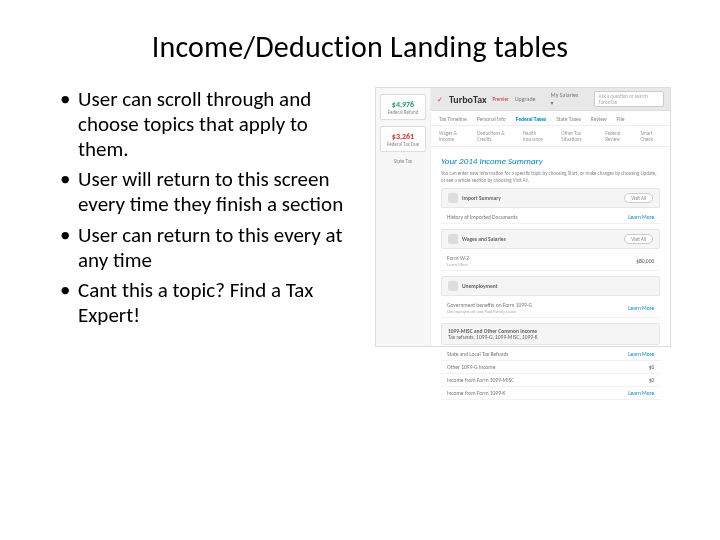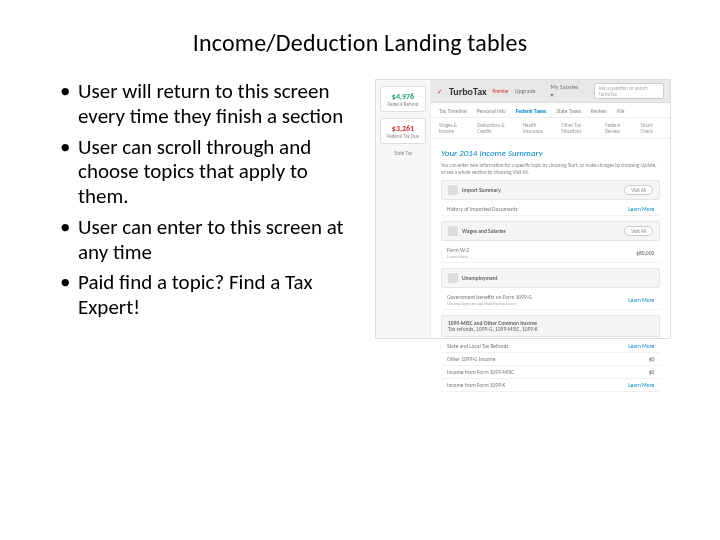--- a/index.html
+++ b/index.html
@@ -6,21 +6,21 @@
   body {
     width: 720px;
     height: 540px;
     background: #fff;
     font-family: Calibri, Arial, sans-serif;
     color: #000;
     position: relative;
     overflow: hidden;
   }
   .slide-title {
-    font-size: 24px;
+    font-size: 30px;
     font-weight: 400;
     text-align: center;
     padding: 28px 20px 22px 20px;
     letter-spacing: 0.2px;
   }
   .content {
     display: flex;
     padding: 0 50px 0 60px;
     gap: 20px;
   }
@@ -155,24 +155,24 @@
   .ss-icon { width: 10px; height: 10px; background: #ddd; border-radius: 2px; display: inline-block; }
 </style>
 </head>
 <body>
 
 <h1 class="slide-title">Income/Deduction Landing tables</h1>
 
 <div class="content">
   <div class="bullets">
     <ul>
+      <li>User can scroll through and choose topics that apply to them.</li>
       <li>User will return to this screen every time they finish a section</li>
-      <li>User can scroll through and choose topics that apply to them.</li>
-      <li>User can enter to this screen at any time</li>
-      <li>Paid find a topic? Find a Tax Expert!</li>
+      <li>User can return to this every at any time</li>
+      <li>Cant this a topic? Find a Tax Expert!</li>
     </ul>
   </div>
 
   <div class="screenshot">
     <div class="ss-left">
       <div class="badge">
         <div class="amt">$4,976</div>
         <div class="lbl">Federal Refund</div>
       </div>
       <div class="badge">

